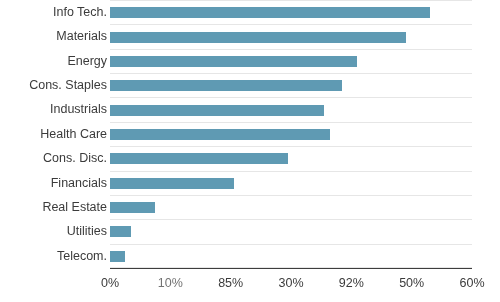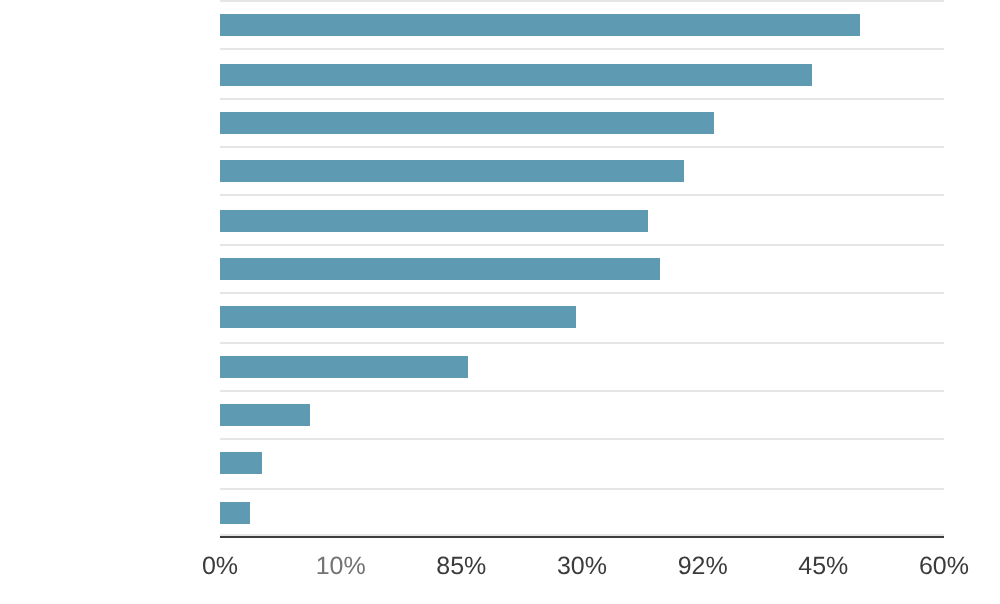--- a/index.html
+++ b/index.html
@@ -80,20 +80,33 @@
     color: #3b3b3b;
     transform: translateX(-50%);
     white-space: nowrap;
   }
 </style>
 </head>
 <body>
 
 <div id="chart-root">
 
+  <div class="labels-col" id="labels-col">
+      <div class="row-label" style="top: 0px; color: rgb(59, 59, 59);">Info Tech.</div>
+      <div class="row-label" style="top: 24.36px; color: rgb(59, 59, 59);">Materials</div>
+      <div class="row-label" style="top: 48.73px; color: rgb(59, 59, 59);">Energy</div>
+      <div class="row-label" style="top: 73.09px; color: rgb(59, 59, 59);">Cons. Staples</div>
+      <div class="row-label" style="top: 97.45px; color: rgb(59, 59, 59);">Industrials</div>
+      <div class="row-label" style="top: 121.82px; color: rgb(59, 59, 59);">Health Care</div>
+      <div class="row-label" style="top: 146.18px; color: rgb(59, 59, 59);">Cons. Disc.</div>
+      <div class="row-label" style="top: 170.55px; color: rgb(59, 59, 59);">Financials</div>
+      <div class="row-label" style="top: 194.91px; color: rgb(59, 59, 59);">Real Estate</div>
+      <div class="row-label" style="top: 219.27px; color: rgb(59, 59, 59);">Utilities</div>
+      <div class="row-label" style="top: 243.64px; color: rgb(59, 59, 59);">Telecom.</div>
+    </div>
 
   <div class="plot" id="plot-area">
       <div class="gridline" style="top: 0px; background: rgb(230, 230, 230);"></div>
       <div class="bar" title="Info Tech. 53%" style="left: 0px; top: 7.18px; width: 319.77px; background: rgb(95, 154, 179);"></div>
       <div class="gridline" style="top: 24.36px; background: rgb(230, 230, 230);"></div>
       <div class="bar" title="Materials 49%" style="left: 0px; top: 31.55px; width: 295.63px; background: rgb(95, 154, 179);"></div>
       <div class="gridline" style="top: 48.73px; background: rgb(230, 230, 230);"></div>
       <div class="bar" title="Energy 41%" style="left: 0px; top: 55.91px; width: 247.37px; background: rgb(95, 154, 179);"></div>
       <div class="gridline" style="top: 73.09px; background: rgb(230, 230, 230);"></div>
       <div class="bar" title="Cons. Staples 38.5%" style="left: 0px; top: 80.27px; width: 232.28px; background: rgb(95, 154, 179);"></div>
@@ -115,17 +128,17 @@
     </div>
 
   <div class="axis-line"></div>
 
   <div id="ticks">
       <div class="tick-label" style="left: 110px; color: rgb(59, 59, 59);">0%</div>
       <div class="tick-label" style="left: 170.33px; color: #737373;">10%</div>
       <div class="tick-label" style="left: 230.67px; color: rgb(59, 59, 59);">85%</div>
       <div class="tick-label" style="left: 291px; color: rgb(59, 59, 59); text-align: center;">30%</div>
       <div class="tick-label" style="left: 351.33px; color: rgb(59, 59, 59);">92%</div>
-      <div class="tick-label" style="left: 411.67px; color: rgb(59, 59, 59);">45%</div>
+      <div class="tick-label" style="left: 411.67px; color: rgb(59, 59, 59);">50%</div>
       <div class="tick-label" style="left: 472px; color: rgb(59, 59, 59);">60%</div>
     </div>
 
 </div>
 
 </body></html>

